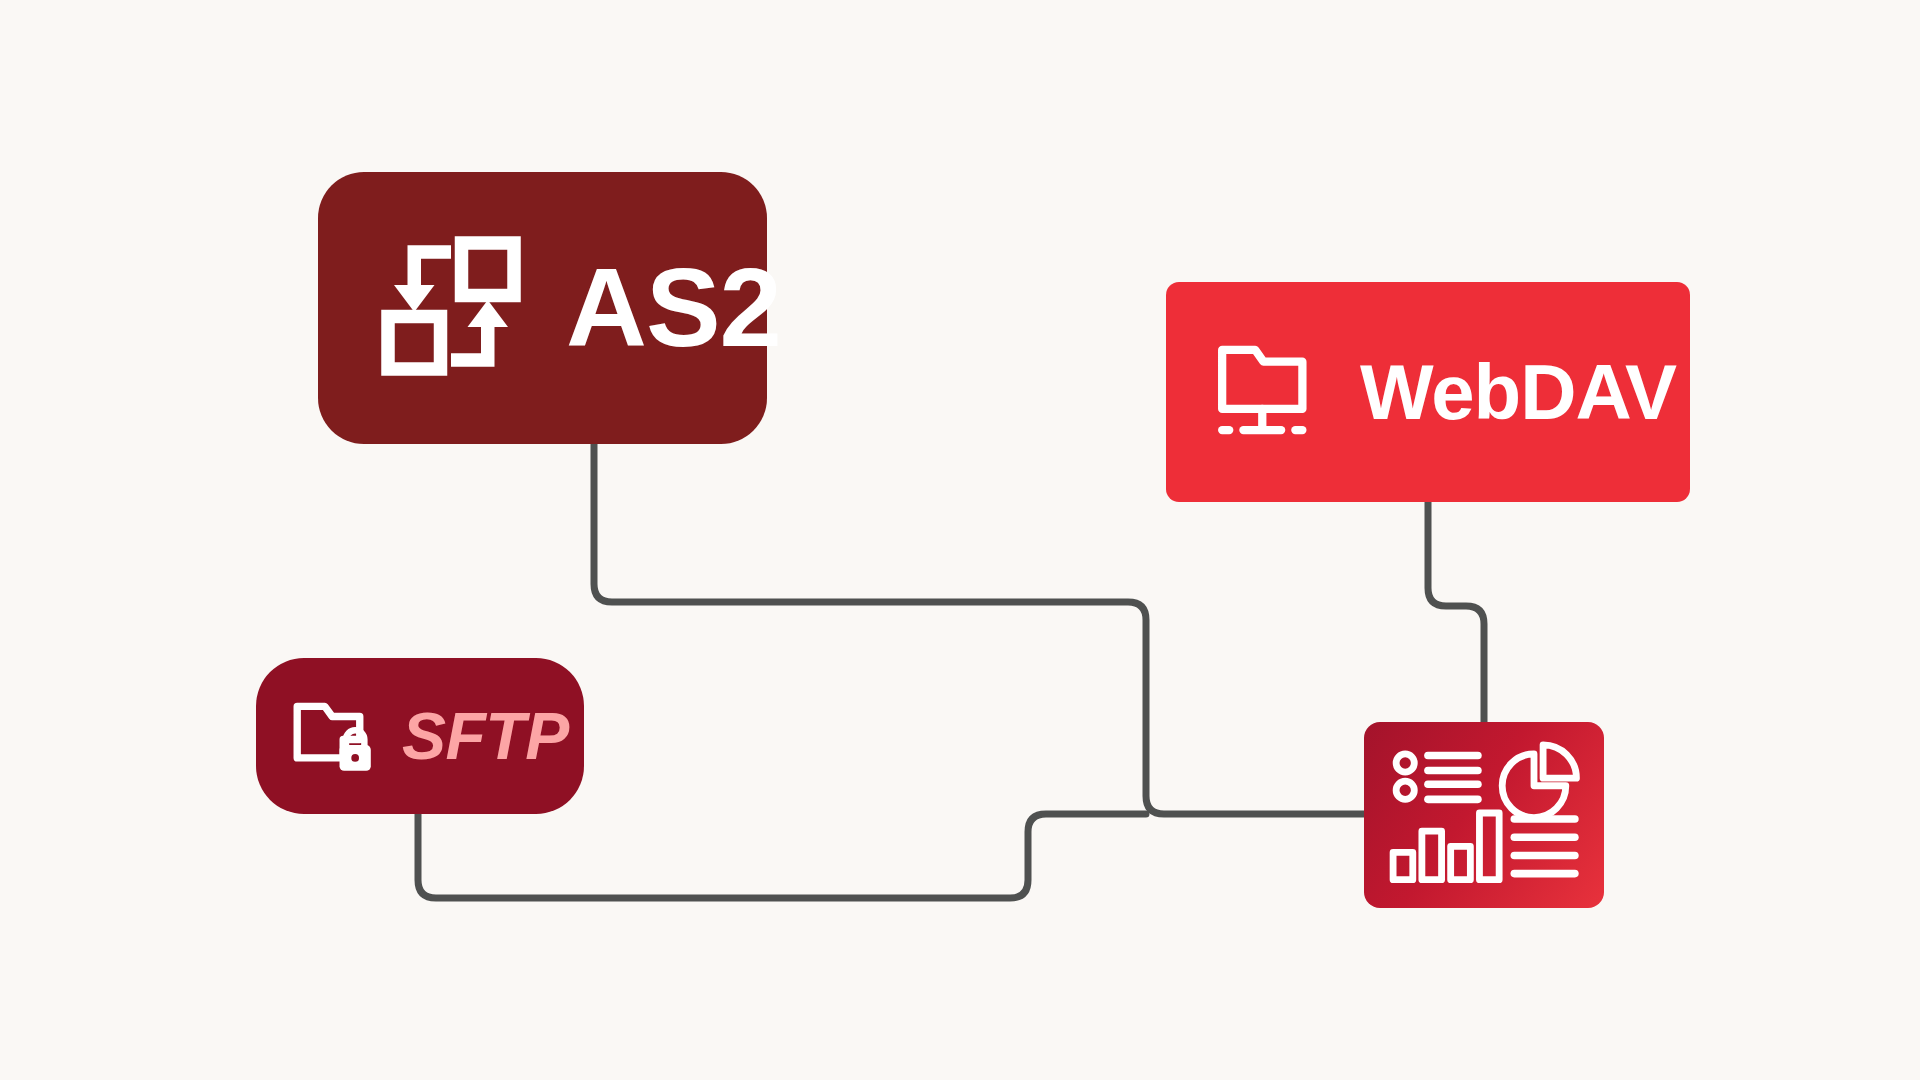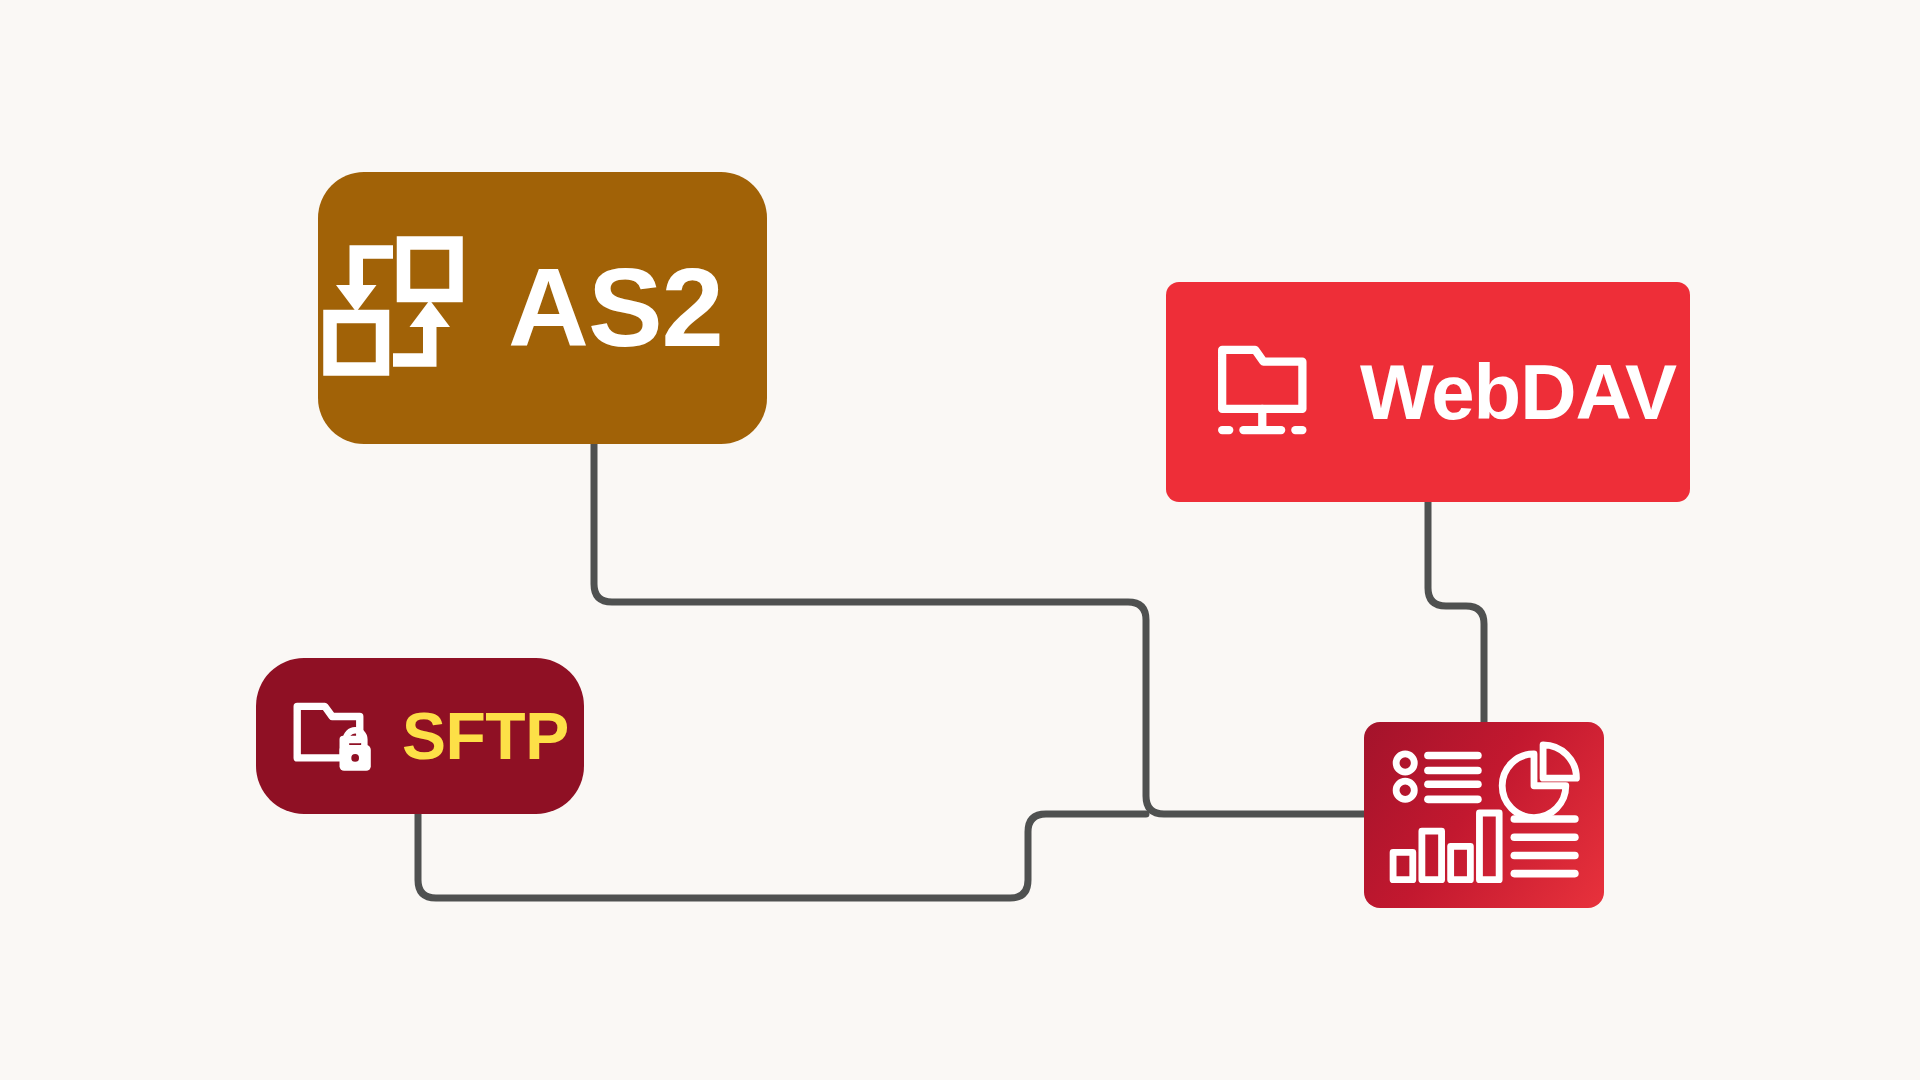--- a/index.html
+++ b/index.html
@@ -33,22 +33,23 @@
     flex-direction: row;
     align-items: center;
     box-sizing: border-box;
   }
   
   #node-as2 {
     left: 318px;
     top: 172px;
     width: 449px;
     height: 272px;
-    background: #a16207;
+    background: #7f1d1d;
     border-radius: 46px;
+    padding-left: 58px;
     gap: 40px;
   }
   #node-as2 .label {
     color: #FFFFFF;
     font-size: 112px;
     font-weight: 700;
     letter-spacing: -1px;
     line-height: 1;
   }
   
@@ -74,25 +75,26 @@
     left: 256px;
     top: 658px;
     width: 328px;
     height: 156px;
     background: #8F1024;
     border-radius: 48px;
     padding-left: 32px;
     gap: 22px;
   }
   #node-sftp .label {
-    color: #fde047;
+    color: #fca5a5;
     font-size: 66px;
     font-weight: 700;
     letter-spacing: -0.5px;
     line-height: 1;
+    font-style: italic;
   }
   
   #node-dashboard {
     left: 1364px;
     top: 722px;
     width: 240px;
     height: 186px;
     border-radius: 16px;
     background: linear-gradient(125deg, #A3132B 0%, #C2182F 45%, #E8323C 100%);
     justify-content: center;

